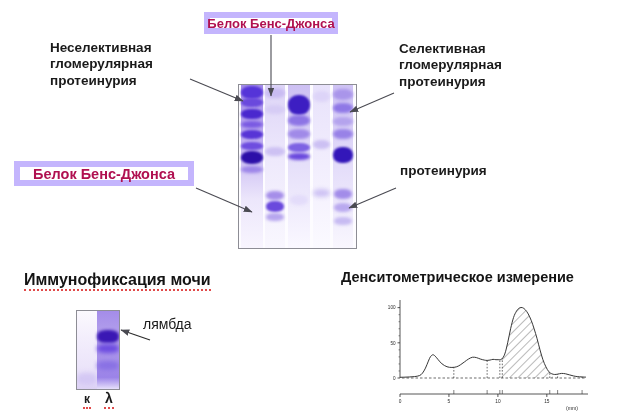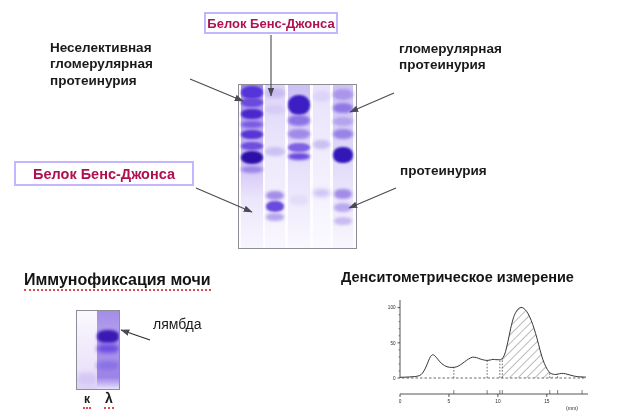--- a/index.html
+++ b/index.html
@@ -10,21 +10,21 @@
     font-family:"Liberation Sans",sans-serif;
     position:relative;
     overflow:hidden;
     -webkit-font-smoothing:antialiased;
   }
 
   
   .callout{
     position:absolute;
     background:#ffffff;
-    border:2px solid #c4b5fd;
+    border:6px solid #c4b5fd;
     color:#b01050;
     font-weight:bold;
     white-space:nowrap;
     box-sizing:border-box;
     display:flex;align-items:center;justify-content:center;
   }
 
   
   .lbl{
     position:absolute;
@@ -89,20 +89,21 @@
   <span>Белок Бенс-Джонса</span>
 </div>
 
 <div class="lbl" style="left:50px;top:40px;font-size:13.5px;">
   <div>Неселективная</div>
   <div>гломерулярная</div>
   <div>протеинурия</div>
 </div>
 
 <div class="lbl" style="left:399px;top:41px;font-size:13.5px;">
+  <div>Селективная</div>
   <div>гломерулярная</div>
   <div>протеинурия</div>
 </div>
 
 <div class="lbl" style="left:400px;top:163px;font-size:13.5px;">
   <div>протеинурия</div>
 </div>
 
 <div id="gel-frame">
 
@@ -190,21 +191,21 @@
   </div>
 </div>
 
 <div class="lane-tag" style="left:78px;top:392px;width:18px;font-size:12px;">
   <span>к</span>
 </div>
 <div class="lane-tag" style="left:100px;top:390px;width:18px;font-size:14px;">
   <span>λ</span>
 </div>
 
-<div class="lbl" style="left:153px;top:316px;font-size:14px;font-weight:normal;">
+<div class="lbl" style="left:143px;top:316px;font-size:14px;font-weight:normal;">
   <span>лямбда</span>
 </div>
 
 <div class="heading" style="left:341px;top:269px;font-size:14.5px;text-align:center;">
   <span>Денситометрическое измерение</span>
 </div>
 
 <svg id="chart-svg" width="230" height="118" viewBox="0 0 230 118">
   <defs>
     <pattern id="hatch" width="6" height="6" patternTransform="rotate(45)" patternUnits="userSpaceOnUse">

